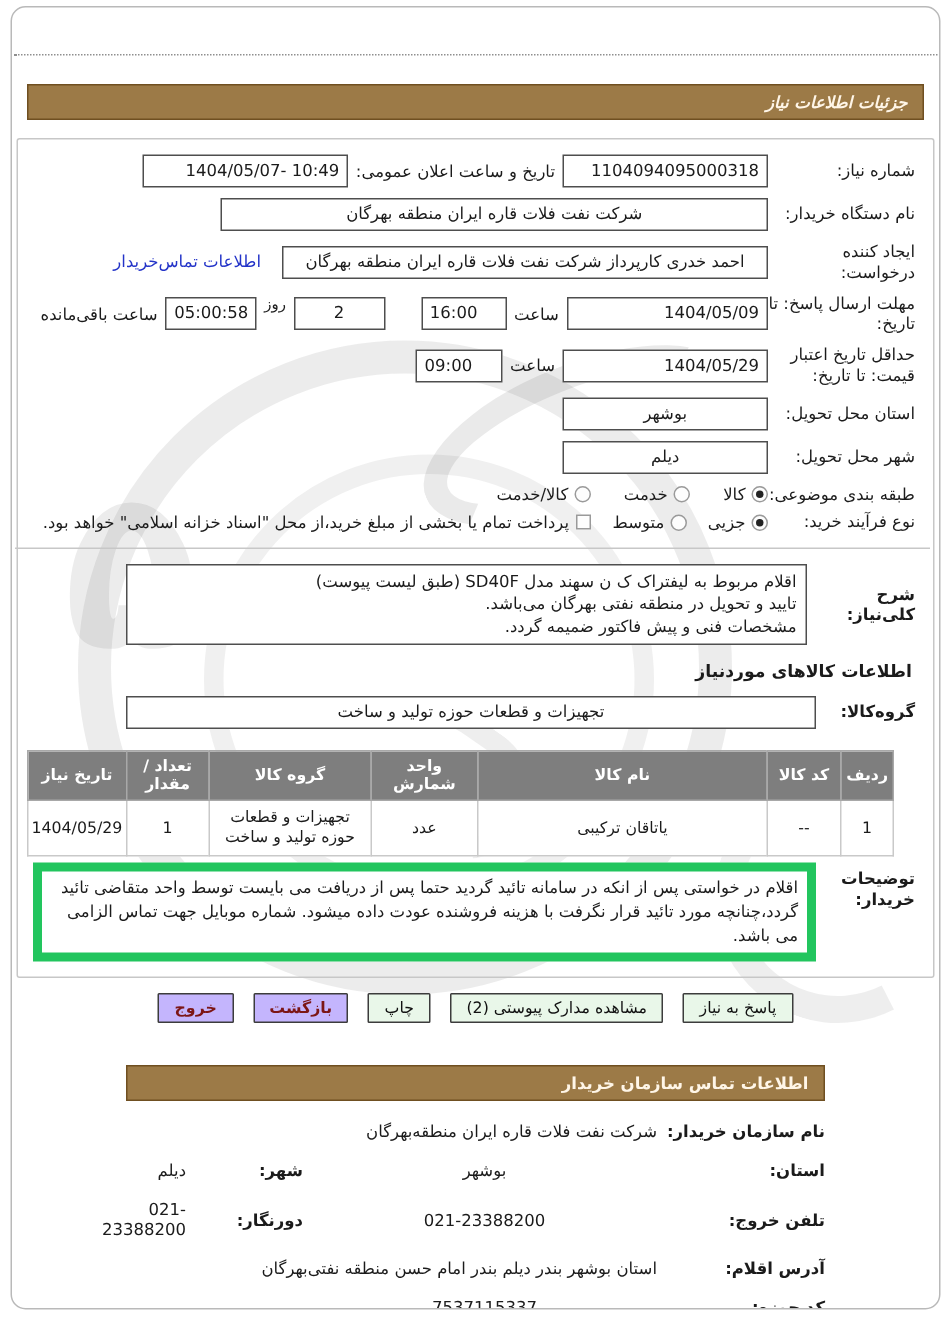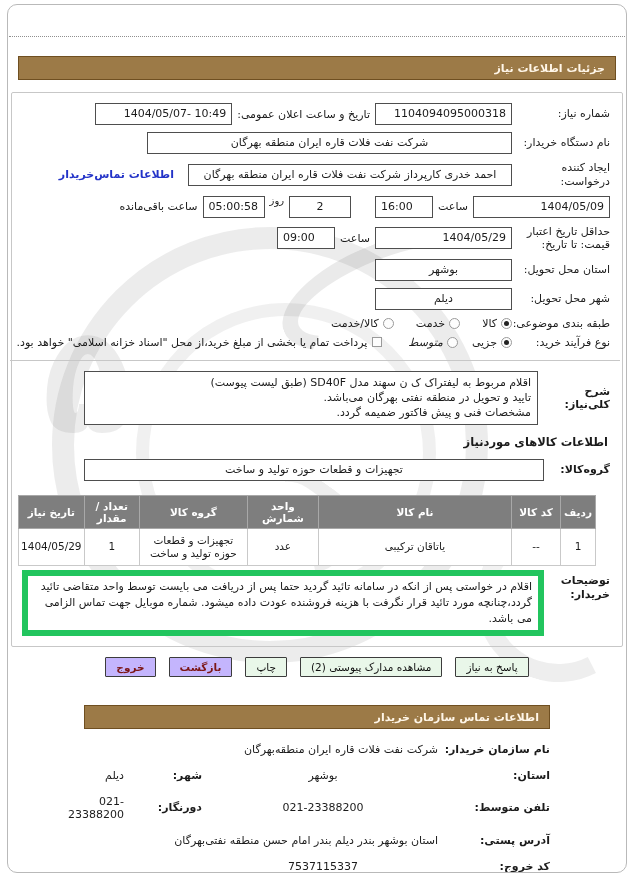--- a/index.html
+++ b/index.html
@@ -13,40 +13,40 @@
   .wm2 { left:128px; top:298px; width:300px; height:300px; border:13px solid rgba(70,70,70,0.08); border-radius:50%; }
   .wm3 { left:268px; top:238px; width:220px; height:95px; border:16px solid; border-color: rgba(70,70,70,0.11) transparent transparent rgba(70,70,70,0.11); border-radius:50%; transform:rotate(-22deg); }
   .wm4 { left:468px; top:512px; width:165px; height:165px; border:18px solid; border-color: transparent transparent rgba(70,70,70,0.09) rgba(70,70,70,0.07); border-radius:50%; transform:rotate(18deg); }
   .wm5 { left:34px; top:300px; font-size:150px; font-weight:bold; color:rgba(70,70,70,0.10); line-height:1; }
   .wm6 { left:236px; top:470px; width:110px; height:90px; border:14px solid; border-color: rgba(70,70,70,0.09) rgba(70,70,70,0.09) transparent transparent; transform:rotate(35deg); border-radius:40%; }
 
   .content { position:relative; z-index:1; }
   .topstrip { height:32px; border-bottom:1px dotted #8f8f8f; margin:0 1px; }
 
   .brownbar { height:24px; line-height:24px; background:#9C7A47; border:1px solid #6F4F21; color:#FFF6E8; padding:0 10px; font-size:11px; font-weight:bold; }
-  .bar1 { margin:19px 10px 0 10px; }
+  .bar1 { margin:19px 10px 0 10px;font-style:italic; }
   .bar2 { margin:28px 76px 0 76px; }
 
   .panel { margin:12px 3px 0 3px; border:1px solid #c7c7c7; border-radius:2px; padding:10px 12px 10px 10px; background:transparent; }
 
   .frow { display:flex; align-items:center; margin-bottom:7px; }
   .lbl { width:98px; flex-shrink:0; line-height:1.25; }
   .b { font-weight:bold; }
   .box { border:1px solid #4e4e4e; background:#fff; min-height:20px; line-height:18px; padding:1px 5px; overflow:hidden; white-space:nowrap; }
   .num { direction:ltr; text-align:right; unicode-bidi:isolate; }
   .w127 { width:137px; }
   .w60 { width:58px; text-align:left; }
   .w365 { width:365px; }
   .w324 { width:324px; }
   .w65 { width:62px; text-align:center; }
   .w62 { width:62px; text-align:left; }
   .ctr { text-align:center; }
   .inlbl { margin:0 5px; white-space:nowrap; }
   .raise { position:relative; top:-6px; font-size:10px; }
-  .link { color:#2333C8; cursor:pointer; margin-right:14px; white-space:nowrap;font-weight:bold; }
+  .link { color:#2333C8; cursor:pointer; margin-right:14px; white-space:nowrap; }
 
   .radio { display:inline-block; width:11px; height:11px; border:1px solid #9a9a9a; border-radius:50%; background:#fdfdfd; vertical-align:-2px; margin-left:4px; position:relative; }
   .radio.on::after { content:""; position:absolute; inset:2px; border-radius:50%; background:#222; }
   .opt { margin-left:22px; white-space:nowrap; }
   .chk { display:inline-block; width:10px; height:10px; border:1px solid #9a9a9a; background:#fdfdfd; vertical-align:-1px; margin-left:5px; }
 
   .sep { border:none; border-top:1px solid #c7c7c7; margin:10px -10px 10px -12px; }
 
   .desc-row { display:flex; align-items:flex-start; margin-bottom:10px; }
   .desc-lbl { width:72px; flex-shrink:0; padding-top:14px; }
@@ -104,20 +104,21 @@
         <div class="box w365 ctr">شرکت نفت فلات قاره ایران منطقه بهرگان</div>
       </div>
 
       <div class="frow">
         <span class="lbl">ایجاد کننده درخواست:</span>
         <div class="box w324 ctr">احمد خدری کارپرداز شرکت نفت فلات قاره ایران منطقه بهرگان</div>
         <span class="link">اطلاعات تماس‌خریدار</span>
       </div>
 
       <div class="frow">
+        <span class="lbl">مهلت ارسال پاسخ: تا تاریخ:</span>
         <div class="box w127 num">1404/05/09</div>
         <span class="inlbl">ساعت</span>
         <div class="box w60 num">16:00</div>
         <div class="box w65 num" style="margin-right:24px; text-align:center;">2</div>
         <span class="inlbl raise">روز</span>
         <div class="box w62 num">05:00:58</div>
         <span class="inlbl">ساعت باقی‌مانده</span>
       </div>
 
       <div class="frow">
@@ -140,21 +141,21 @@
       <div class="frow" style="margin-bottom:5px;">
         <span class="lbl">طبقه بندی موضوعی:</span>
         <span class="opt"><span class="radio on"></span><span>کالا</span></span>
         <span class="opt"><span class="radio"></span><span>خدمت</span></span>
         <span class="opt"><span class="radio"></span><span>کالا/خدمت</span></span>
       </div>
 
       <div class="frow" style="margin-bottom:2px;">
         <span class="lbl">نوع فرآیند خرید:</span>
         <span class="opt" style="margin-left:14px;"><span class="radio on"></span><span>جزیی</span></span>
-        <span class="opt" style="margin-left:26px;font-style:italic;"><span class="radio"></span><span>متوسط</span></span>
+        <span class="opt" style="margin-left:14px;"><span class="radio"></span><span>متوسط</span></span>
         <span class="opt" style="margin-left:0;"><span class="chk"></span><span>پرداخت تمام یا بخشی از مبلغ خرید،از محل "اسناد خزانه اسلامی" خواهد بود.</span></span>
       </div>
 
       <hr class="sep">
 
       <div class="desc-row">
         <span class="desc-lbl b">شرح کلی‌نیاز:</span>
         <div class="desc-box" style="margin-left:62px;padding-left:16px;">اقلام مربوط به لیفتراک ک ن سهند مدل SD40F (طبق لیست پیوست)
 تایید و تحویل در منطقه نفتی بهرگان می‌باشد.
 مشخصات فنی و پیش فاکتور ضمیمه گردد.</div>
@@ -219,33 +220,33 @@
       </div>
 
       <div class="crow">
         <span class="cl">استان:</span>
         <span class="cv" style="text-align:center;">بوشهر</span>
         <span class="cl">شهر:</span>
         <span class="cv2">دیلم</span>
       </div>
 
       <div class="crow">
-        <span class="cl">تلفن متوسط:</span>
+        <span class="cl">تلفن خروج:</span>
         <span class="cv num" style="text-align:center;">021-23388200</span>
         <span class="cl">دورنگار:</span>
         <span class="cv2 num" style="direction:ltr; text-align:right;">021-23388200</span>
       </div>
 
       <div class="crow">
-        <span class="cl">آدرس پستی:</span>
+        <span class="cl">آدرس اقلام:</span>
         <span class="cv" style="grid-column:2 / span 3;">استان بوشهر بندر دیلم بندر امام حسن منطقه نفتی‌بهرگان</span>
       </div>
 
       <div class="crow">
-        <span class="cl">کد خروج:</span>
+        <span class="cl">کد حوزه:</span>
         <span class="cv num" style="text-align:center;">7537115337</span>
         <span></span>
           <span></span>
       </div>
 
     </div>
   </div>
 </div>
 
 </body></html>

